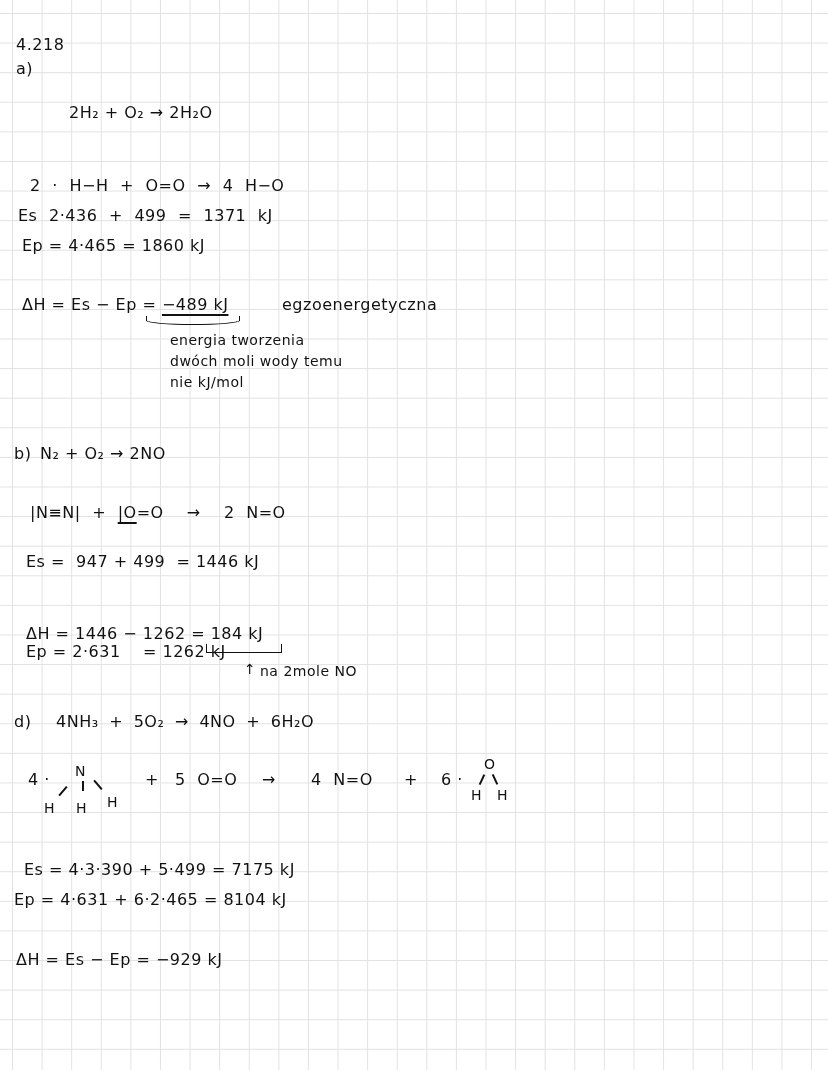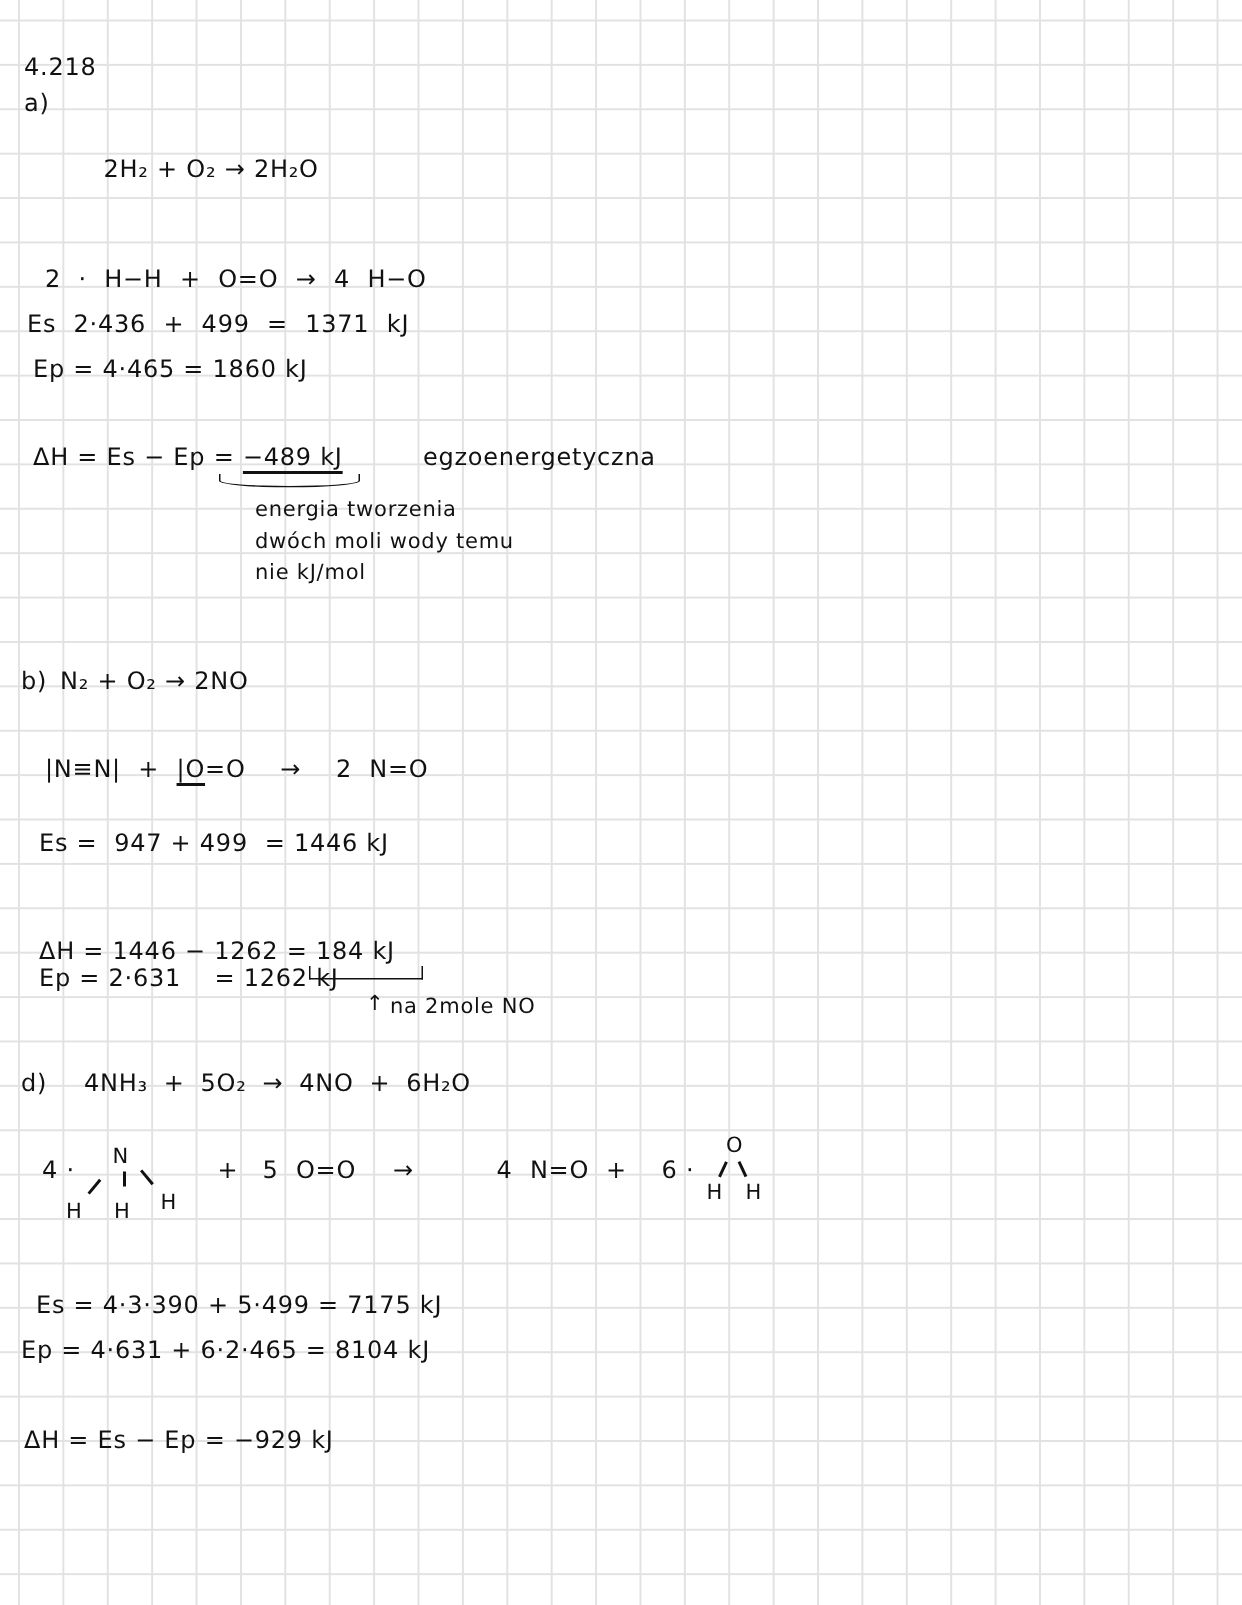--- a/index.html
+++ b/index.html
@@ -62,21 +62,21 @@
 <div class="bond" style="left:82px; top:781px; width:1.6px; height:10px;"></div>
 <div class="bond" style="left:62px; top:785px; width:1.6px; height:12px; transform:rotate(40deg);"></div>
 <div class="bond" style="left:97px; top:779px; width:1.6px; height:12px; transform:rotate(-40deg);"></div>
 <div class="mol" style="left:44px; top:801px;">H</div>
 <div class="mol" style="left:76px; top:801px;">H</div>
 <div class="mol" style="left:107px; top:795px;">H</div>
 
 <div class="ln" style="left:145px; top:772px;">+</div>
 <div class="ln" style="left:175px; top:772px; word-spacing:6px;text-align:right;">5 O=O</div>
 <div class="ln" style="left:262px; top:772px;">→</div>
-<div class="ln" style="left:311px; top:772px; word-spacing:6px;margin-left:20px;">4 N=O</div>
+<div class="ln" style="left:311px; top:772px; word-spacing:6px;">4 N=O</div>
 <div class="ln" style="left:404px; top:772px;">+</div>
 <div class="ln" style="left:441px; top:772px;">6 ·</div>
 <div class="mol" style="left:484px; top:757px;">O</div>
 <div class="bond" style="left:481px; top:774px; width:1.6px; height:11px; transform:rotate(25deg);"></div>
 <div class="bond" style="left:494px; top:774px; width:1.6px; height:11px; transform:rotate(-25deg);"></div>
 <div class="mol" style="left:471px; top:788px;">H</div>
 <div class="mol" style="left:497px; top:788px;">H</div>
 
 <div class="ln" style="left:12px; top:862px;margin-left:12px;">Es = 4·3·390 + 5·499 = 7175 kJ</div>
 <div class="ln" style="left:14px; top:892px;">Ep = 4·631 + 6·2·465 = 8104 kJ</div>

